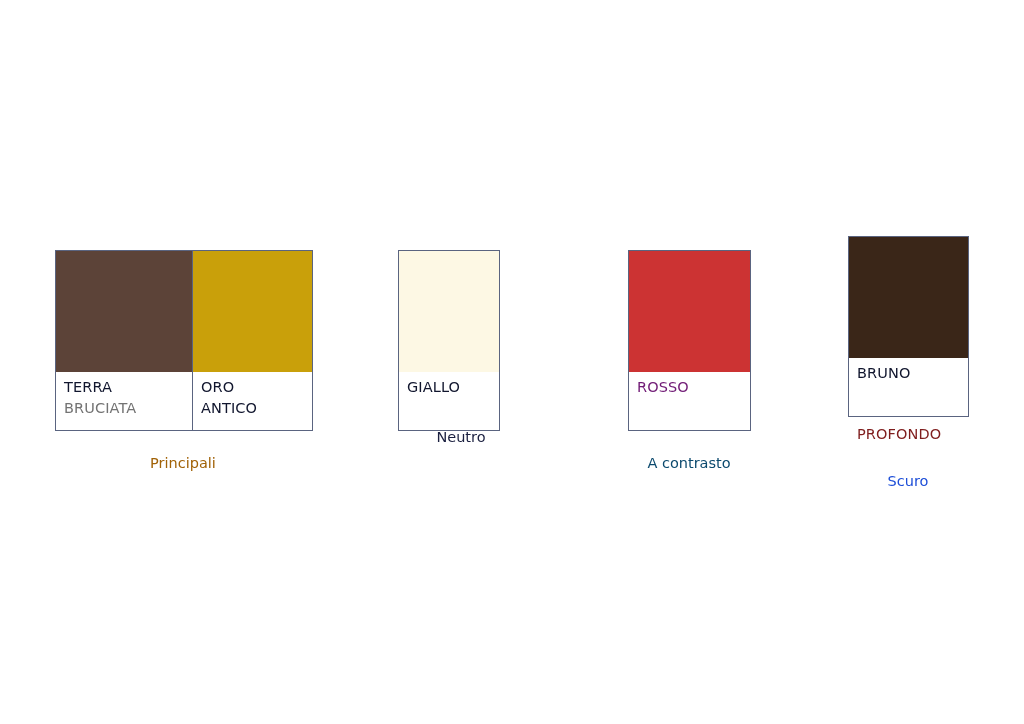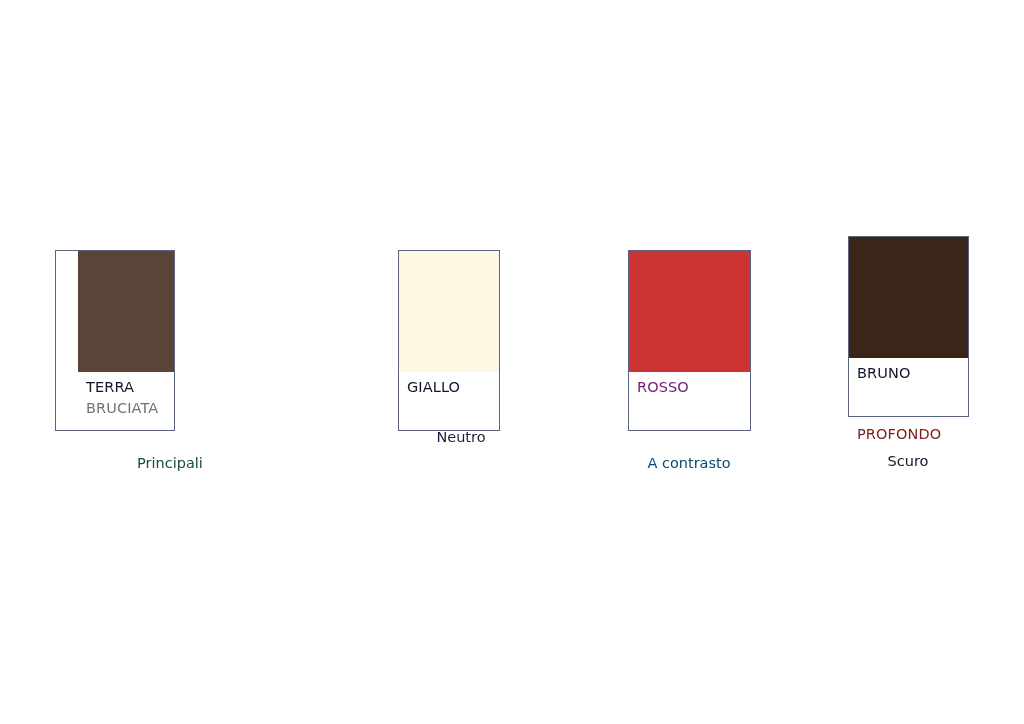--- a/index.html
+++ b/index.html
@@ -62,28 +62,35 @@
     line-height: 18px;
     color: #1b2040;
     white-space: nowrap;
   }
 </style>
 </head>
 <body style="background: rgb(255, 255, 255);">
 
 <div class="canvas">
 
-  <div class="swatch" style="left: 55px; top: 250px; width: 120px; border-color: rgb(90, 100, 128); padding-left: 22px;">
+  <div class="swatch" style="left: 55px; top: 250px; width: 144px; border-color: rgb(90, 100, 128);">
     <div class="chip" style="background:#5C4338;"></div>
     <div class="namebox">
       <span class="nameline" style="color: rgb(17, 22, 46);">TERRA</span>
       <span class="nameline" style="color: #737373;">BRUCIATA</span>
     </div>
   </div>
 
+  <div class="swatch" style="left: 192px; top: 250px; width: 121px; border-color: rgb(90, 100, 128);">
+    <div class="chip" style="background:#C9A00A;"></div>
+    <div class="namebox">
+      <span class="nameline" style="color: rgb(17, 22, 46);">ORO</span>
+      <span class="nameline" style="color: rgb(17, 22, 46);">ANTICO</span>
+    </div>
+  </div>
 
   <div class="swatch" style="left: 398px; top: 250px; width: 102px; border-color: rgb(90, 100, 128);">
     <div class="chip" style="background:#FDF8E4;"></div>
     <div class="namebox">
       <span class="nameline" style="color: rgb(17, 22, 46);">GIALLO</span>
     </div>
   </div>
 
   <div class="swatch" style="left: 628px; top: 250px; width: 123px; border-color: rgb(90, 100, 128);">
     <div class="chip" style="background:#CC3333;"></div>
@@ -93,21 +100,21 @@
   </div>
 
   <div class="swatch" style="left: 848px; top: 236px; width: 121px; border-color: rgb(90, 100, 128);">
     <div class="chip" style="background:#3A2618;"></div>
     <div class="namebox">
       <span class="nameline" style="color: rgb(17, 22, 46);">BRUNO</span>
       <span class="nameline" style="color: #7f1d1d; margin-top: 40px;">PROFONDO</span>
     </div>
   </div>
 
-  <div class="caption" style="left: 70px; top: 454px; width: 200px; color: #14532d;">Principali</div>
+  <div class="caption" style="left: 83px; top: 454px; width: 200px; color: #a16207;">Principali</div>
 
   <div class="caption" style="left: 361px; top: 428px; width: 200px; color: rgb(27, 32, 64);">Neutro</div>
 
   <div class="caption" style="left: 589px; top: 454px; width: 200px; color: #0c4a6e;">A contrasto</div>
 
-  <div class="caption" style="left: 808px; top: 452px; width: 200px; color: #0f172a;">Scuro</div>
+  <div class="caption" style="left: 808px; top: 472px; width: 200px; color: #1d4ed8;">Scuro</div>
 
 </div>
 
 </body></html>

